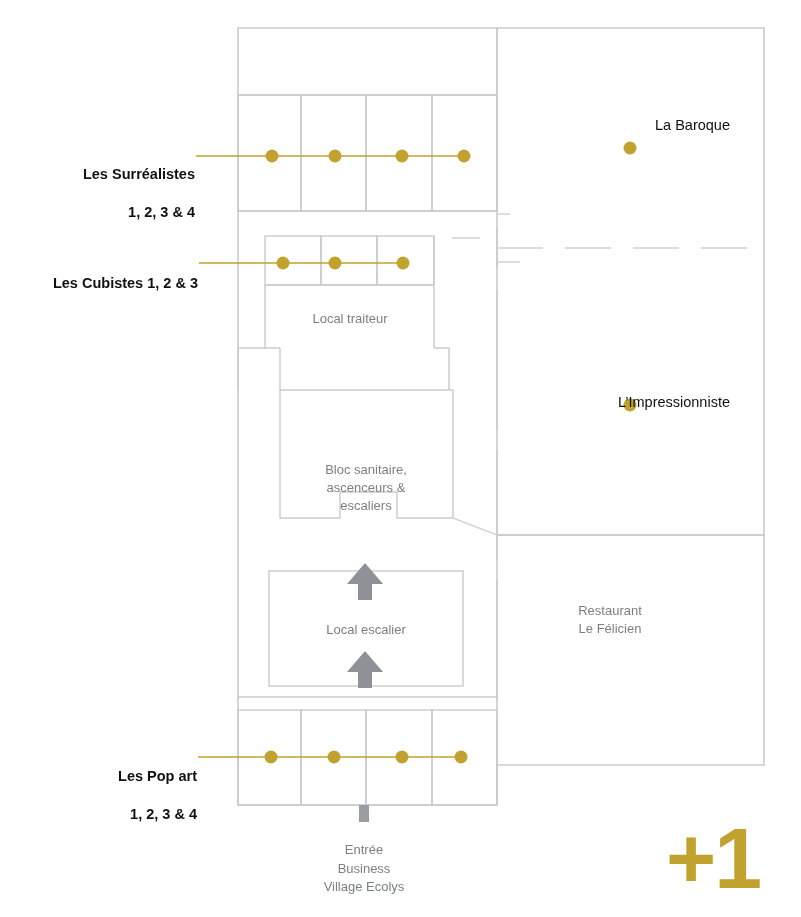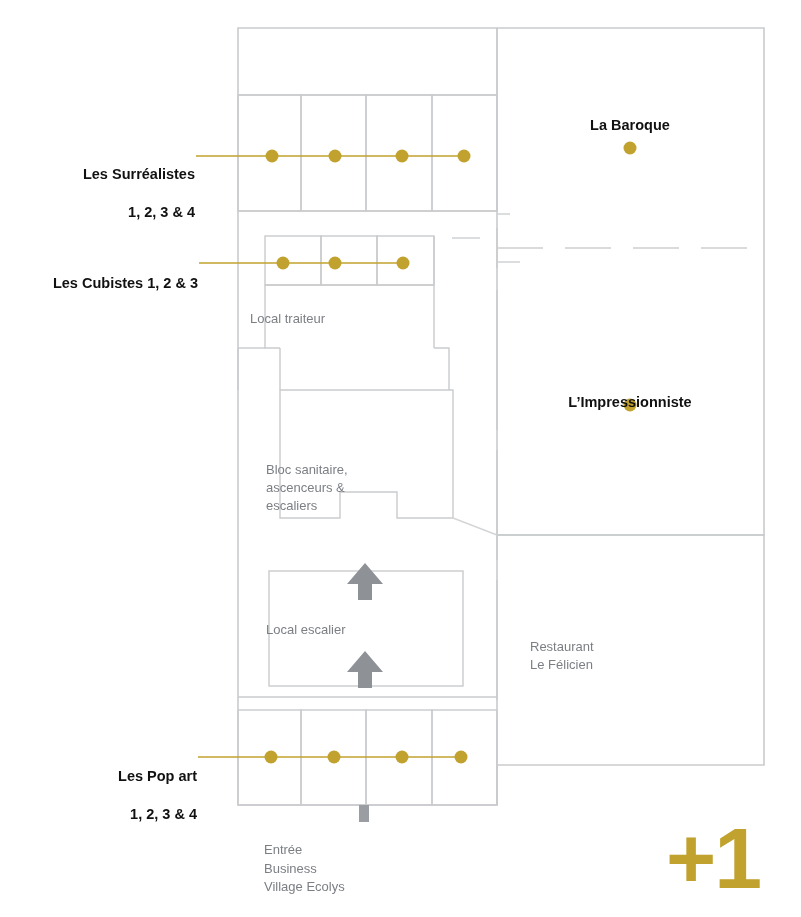--- a/index.html
+++ b/index.html
@@ -15,38 +15,39 @@
   .callout{
     color:#111111;
     font-weight:700;
     font-size:14.5px;
     line-height:19px;
     text-align:right;
   }
   
   .roomname-dark{
     color:#111111;
-    font-weight:700;
+    font-weight:400;
     font-size:14.5px;
     line-height:19px;
-    text-align:center;
+    text-align:right;
   }
   
   .roomname-grey{
     color:#7b7f84;
     font-weight:400;
     font-size:13px;
     line-height:18px;
+    text-align:center;
   }
   .entree{
     color:#7b7f84;
     font-weight:400;
     font-size:13px;
     line-height:18.5px;
-    text-align:left;
+    text-align:center;
   }
   .plusone{
     position:absolute;
     color:#C2A22E;
     font-weight:700;
     font-size:86px;
     line-height:86px;
     letter-spacing:-2px;
   }
 </style>
@@ -175,21 +176,21 @@
 
 <div class="lbl callout" style="right:604px;top:748px;width:220px;">
   <span>Les Pop art</span><br>
   <span>1, 2, 3 &amp; 4</span>
 </div>
 
 <div class="lbl roomname-dark" style="left:530px;top:116px;width:200px;">La Baroque</div>
 
 <div class="lbl roomname-dark" style="left:530px;top:393px;width:200px;">L’Impressionniste</div>
 
-<div class="lbl roomname-grey" style="left:530px;top:602px;width:200px;margin-top:36px;">Restaurant
+<div class="lbl roomname-grey" style="left:510px;top:602px;width:200px;">Restaurant
 Le Félicien</div>
 
 <div class="lbl roomname-grey" style="left:250px;top:310px;width:200px;">Local traiteur</div>
 
 <div class="lbl roomname-grey" style="left:266px;top:429px;width:200px;margin-top:32px;">Bloc sanitaire,
 ascenceurs &amp;
 escaliers</div>
 
 <div class="lbl roomname-grey" style="left:266px;top:621px;width:200px;">Local escalier</div>
 

